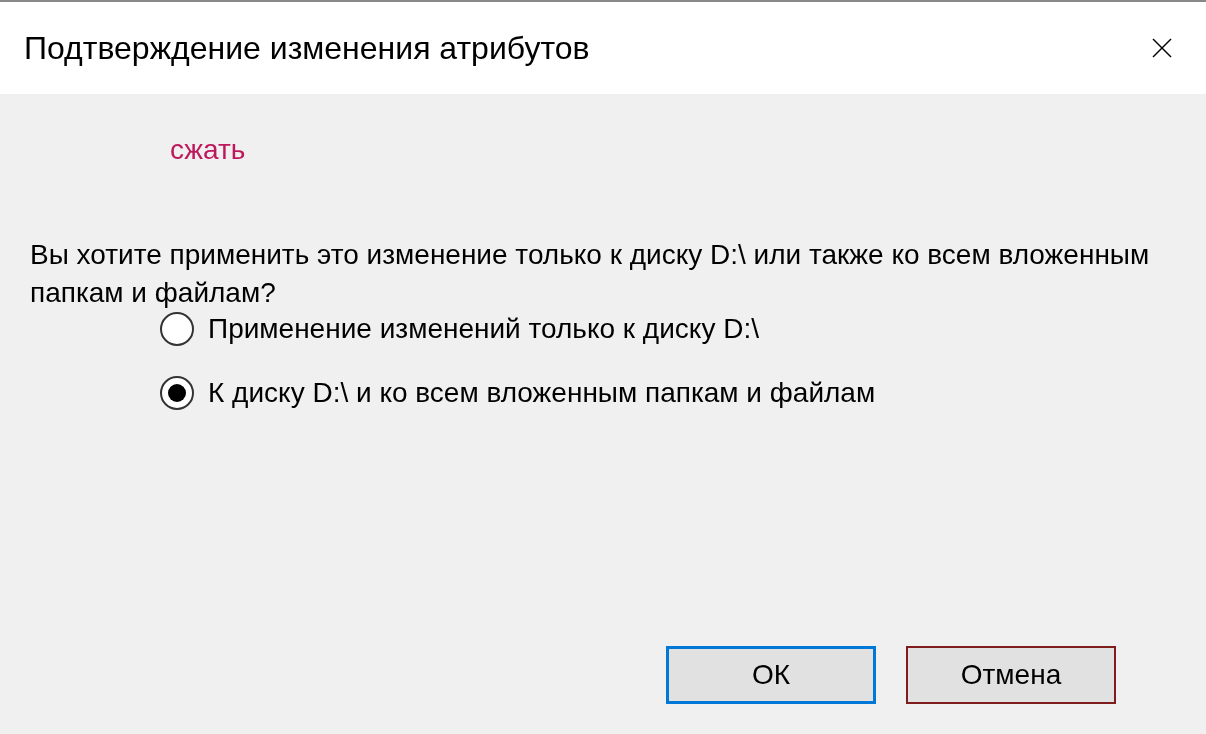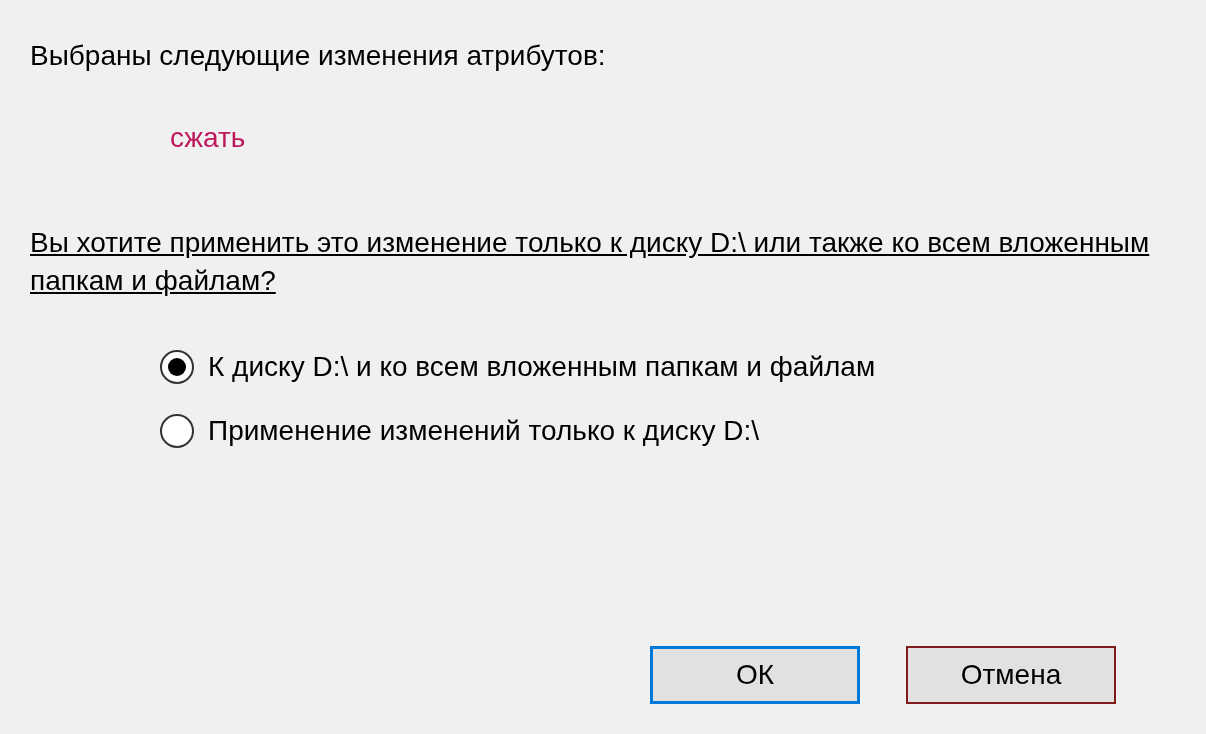--- a/index.html
+++ b/index.html
@@ -66,22 +66,20 @@
     .change-item {
       font-size: 28px;
       color: #be185d;
       margin-left: 140px;
       margin-bottom: 70px;
     }
     .question-text {
       font-size: 28px;
       color: #000;
       line-height: 1.35;
-      margin-bottom: 50px;
-      text-decoration: underline;
     }
     .radio-group {
       margin-left: 130px;
     }
     .radio-option {
       display: flex;
       align-items: center;
       margin-bottom: 30px;
       cursor: pointer;
     }
@@ -104,21 +102,21 @@
       background: #000;
       border-radius: 50%;
     }
     .radio-label {
       font-size: 28px;
       color: #000;
     }
     .button-row {
       display: flex;
       justify-content: flex-end;
-      gap: 46px;
+      gap: 30px;
       padding: 10px 90px 30px 0;
     }
     .btn {
       min-width: 210px;
       height: 58px;
       font-size: 28px;
       font-family: inherit;
       background: #e1e1e1;
       border: 2px solid #7f1d1d;
       cursor: pointer;
@@ -128,34 +126,42 @@
       color: #000;
     }
     .btn.primary {
       border: 3px solid #0078d7;
     }
   </style>
 </head>
 <body>
 
 <div class="dialog">
+  <div class="titlebar">
+    <div class="title">Подтверждение изменения атрибутов</div>
+    <button class="close-btn">
+      <svg viewBox="0 0 24 24" fill="none" stroke="#000" stroke-width="1.5">
+        <line x1="3" y1="3" x2="21" y2="21"></line>
+        <line x1="21" y1="3" x2="3" y2="21"></line>
+      </svg>
+    </button>
+  </div>
 
   <div class="content">
-    <div class="intro-text">Выбраны следующие изменения атрибутов:</div>
     <div class="change-item">сжать</div>
     <div class="question-text">Вы хотите применить это изменение только к диску D:\ или также ко всем вложенным папкам и файлам?</div>
 
     <div class="radio-group">
       <label class="radio-option">
+        <span class="radio-circle"></span>
+        <span class="radio-label">Применение изменений только к диску D:\</span>
+      </label>
+      <label class="radio-option">
         <span class="radio-circle checked"></span>
         <span class="radio-label">К диску D:\ и ко всем вложенным папкам и файлам</span>
-      </label>
-      <label class="radio-option">
-        <span class="radio-circle"></span>
-        <span class="radio-label">Применение изменений только к диску D:\</span>
       </label>
     </div>
   </div>
 
   <div class="button-row">
     <button class="btn primary">ОК</button>
     <button class="btn">Отмена</button>
   </div>
 </div>
 

